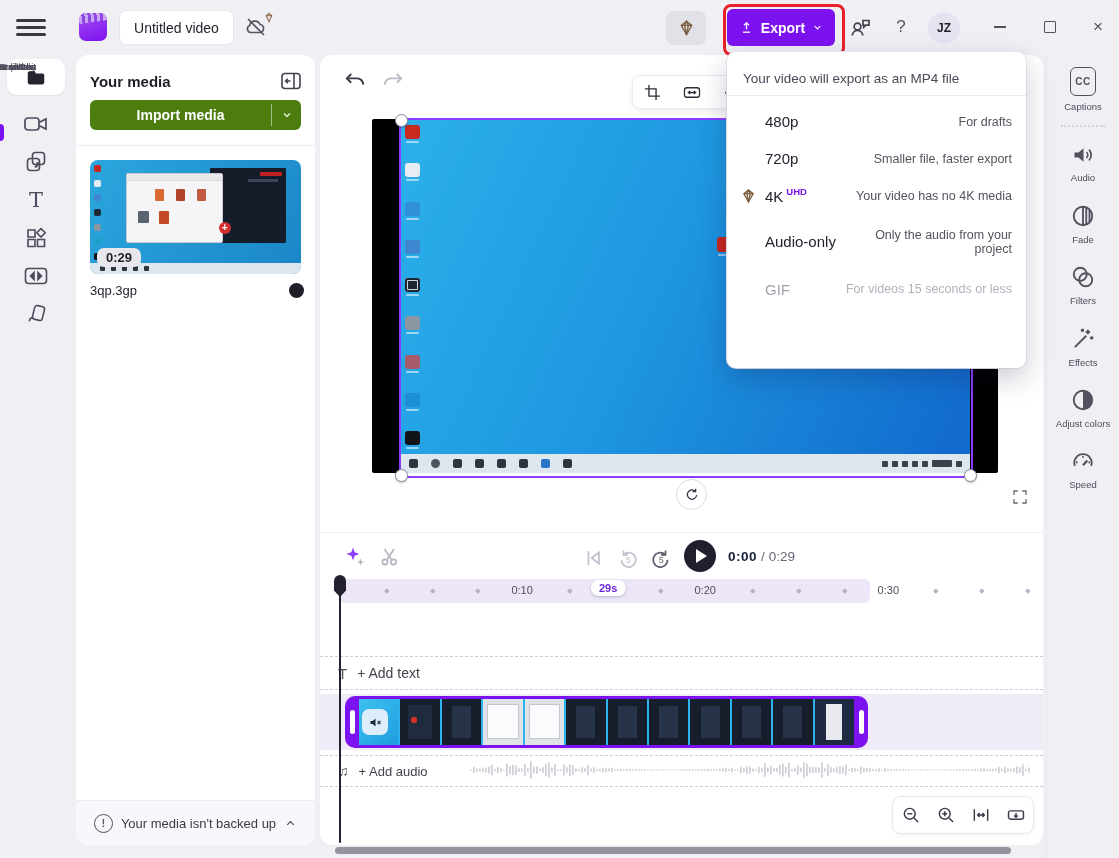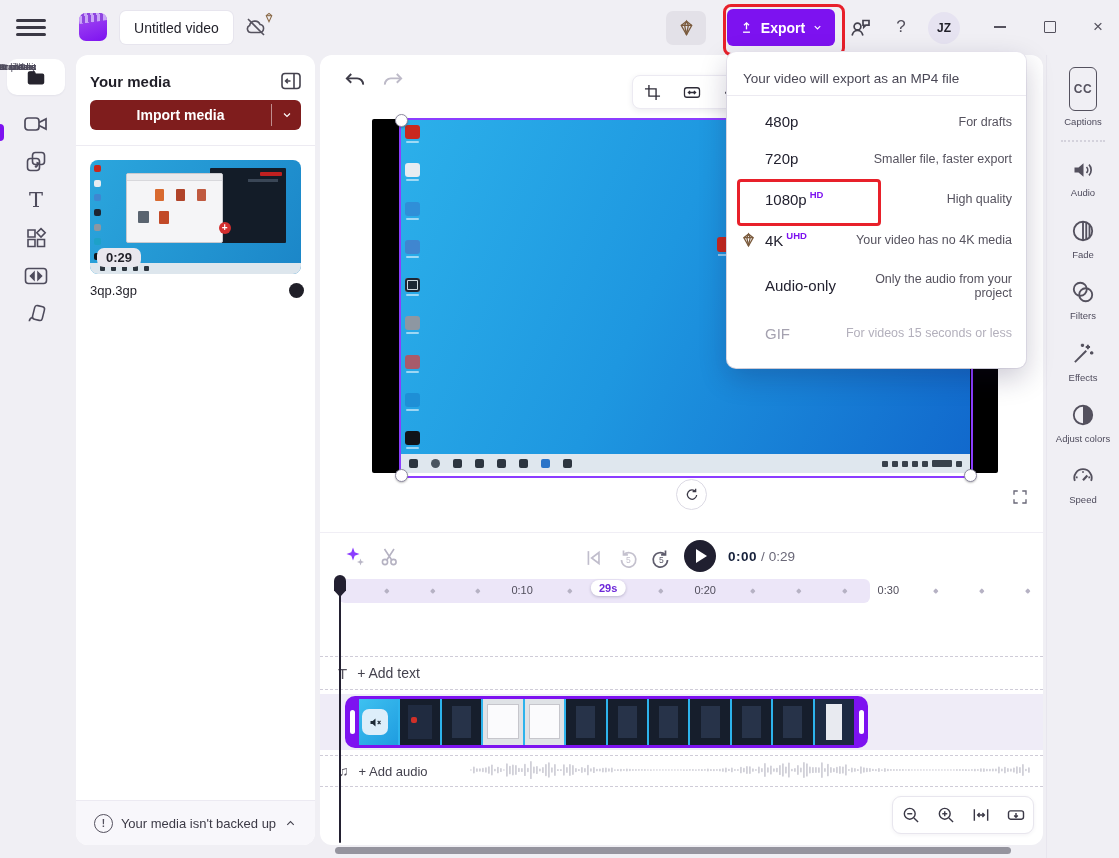--- a/index.html
+++ b/index.html
@@ -32,21 +32,21 @@
   .rail-item .rlabel{font-size:9.5px;line-height:1.2;text-align:center;color:#4e4b5c}
   .rail-active{background:#fff;border-radius:10px;width:58px;padding:8px 0 6px;margin-bottom:18px;box-shadow:0 1px 2px rgba(40,30,80,.06)}
   .rail-active .rlabel{color:#201f28}
   .rail-ind{position:absolute;left:0;top:69px;width:3.5px;height:17px;background:#7d12f0;border-radius:0 4px 4px 0}
 
   
   .mpanel{position:absolute;left:76px;top:55px;width:239px;height:790px;background:#fff;border-radius:12px;z-index:5}
   .mp-head{position:absolute;left:14px;right:12px;top:14px;height:24px;display:flex;align-items:center;justify-content:space-between}
   .mp-title{font-size:15px;font-weight:700;color:#201f28}
   .mp-collapse{width:24px;height:24px;color:#44424e;cursor:pointer}
-  .importbtn{position:absolute;left:14px;top:45px;width:211px;height:30px;background:#7f1d1d;border-radius:6px;display:flex;align-items:center;cursor:pointer}
+  .importbtn{position:absolute;left:14px;top:45px;width:211px;height:30px;background:#4d7c0f;border-radius:6px;display:flex;align-items:center;cursor:pointer}
   .importbtn .imain{flex:1;text-align:center;color:#fff;font-weight:700;font-size:14px}
   .importbtn .isep{width:1px;height:22px;background:rgba(255,255,255,.5)}
   .importbtn .ichev{width:29px;display:flex;align-items:center;justify-content:center;color:#fff}
   .mp-div{position:absolute;left:0;right:0;top:90px;height:1px;background:#edebf2}
   .thumb{position:absolute;left:14px;top:105px;width:211px;height:114px;border-radius:8px;overflow:hidden;cursor:pointer;background:linear-gradient(120deg,#2ba6dd,#1b86c8)}
   .th-icons{position:absolute;left:4px;top:5px;width:8px;bottom:14px;display:flex;flex-direction:column;justify-content:space-between}
   .th-icons i{display:block;width:7px;height:7px;border-radius:2px}
   .th-icons i:nth-child(1){background:#c8281e}.th-icons i:nth-child(2){background:#e6ecf1}
   .th-icons i:nth-child(3){background:#3f86d0}.th-icons i:nth-child(4){background:#1d2633}
   .th-icons i:nth-child(5){background:#8d97a2}.th-icons i:nth-child(6){background:#19alc8}
@@ -153,21 +153,21 @@
   .waveform{position:absolute;left:150px;top:703px;width:560px;height:24px;opacity:.85;pointer-events:none}
   .zoomctl{position:absolute;left:572px;top:741px;width:140px;height:36px;background:#fff;border:1px solid #e8e6ee;border-radius:9px;box-shadow:0 1px 4px rgba(30,20,60,.06);display:flex;align-items:center;justify-content:space-around;color:#3a3846}
   .zoomctl .zicon{cursor:pointer}
   .hscroll{position:absolute;left:335px;top:847px;width:676px;height:7px;background:#95949e;border-radius:4px;z-index:6;cursor:pointer}
 
   
   .rrail{position:absolute;right:0;top:55px;width:72px;bottom:0;background:#f0eff4;border-left:1px solid #e8e6ee;display:flex;flex-direction:column;align-items:center;padding-top:12px;z-index:5}
   .rr-item{display:flex;flex-direction:column;align-items:center;gap:5px;margin-bottom:19px;cursor:pointer;color:#54515e;width:60px}
   .rr-item .rrlabel{font-size:9.5px;text-align:right;line-height:1.2;color:#4e4b5c}
   .rr-div{width:44px;border-top:2px dotted #d4d2dc;margin:-6px 0 16px}
-  .ccicon{border:1.7px solid #54515e;border-radius:6px;font-size:12px;font-weight:700;padding:14px 4px;letter-spacing:.5px}
+  .ccicon{border:1.7px solid #54515e;border-radius:6px;font-size:10px;font-weight:700;padding:8px 4px;letter-spacing:.5px}
 
   
   .dropdown{position:absolute;left:727px;top:52px;width:299px;height:316px;background:#fff;border-radius:9px;box-shadow:0 10px 28px rgba(25,15,60,.22),0 0 0 1px #efedf4;z-index:50}
   .dd-head{padding:13px 16px 9px}
   .dd-title{font-size:15px;font-weight:700;color:#232230}
   .dd-sub{font-size:13.5px;color:#4a4856;margin-top:6px}
   .dd-div{height:1px;background:#eceaf1}
   .xrow{position:relative;display:flex;align-items:center;padding:0 14px 0 38px;cursor:pointer}
   .xlabel{font-size:15px;color:#232230;display:flex;align-items:flex-start}
   .xbadge{font-size:9.5px;font-weight:700;color:#7d12f0;margin-left:3px;margin-top:-2px}
@@ -873,28 +873,20 @@
       </span>
     <span class="xdesc">For drafts</span>
   </div>
   <div class="xrow row-720">
     <span class="xlabel">
         <span>720p</span>
         <sup class="xbadge"></sup>
       </span>
     <span class="xdesc">Smaller file, faster export</span>
   </div>
-  <div class="xrow row-1080">
-    <span class="xlabel">
-        <span>1080p</span>
-        <sup class="xbadge">HD</sup>
-      </span>
-    <span class="xdesc">High quality</span>
-    <span class="redbox-1080"></span>
-  </div>
   <div class="xrow row-4k">
     <span class="gemrow">
       <svg width="17" height="16" viewBox="0 0 24 24" fill="none" stroke="#7a5a3c" stroke-width="1.9">
           <path d="M12 3l7 5.5L12 21 5 8.5z"></path>
           <path d="M5 8.5h14"></path>
           <path d="M12 3L9.5 8.5 12 21l2.5-12.5z"></path>
         </svg>
     </span>
     <span class="xlabel">
         <span>4K</span>

